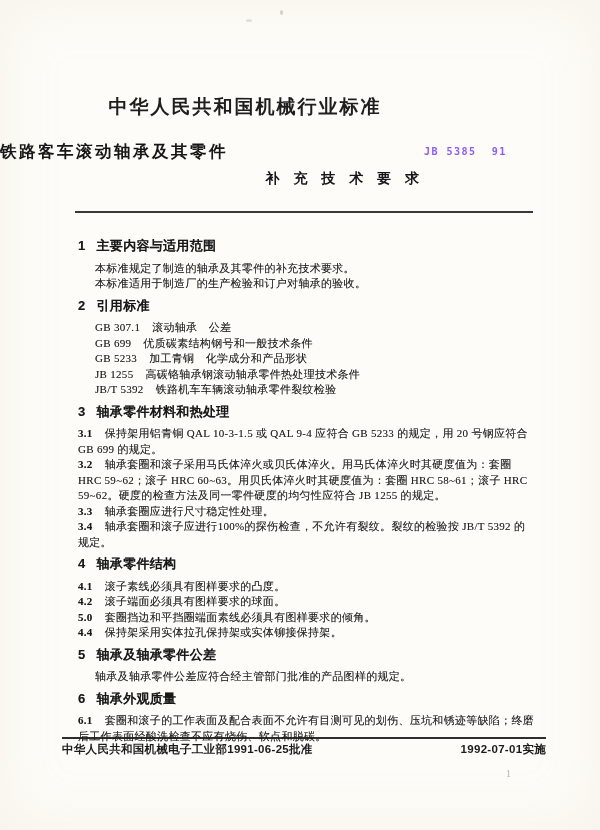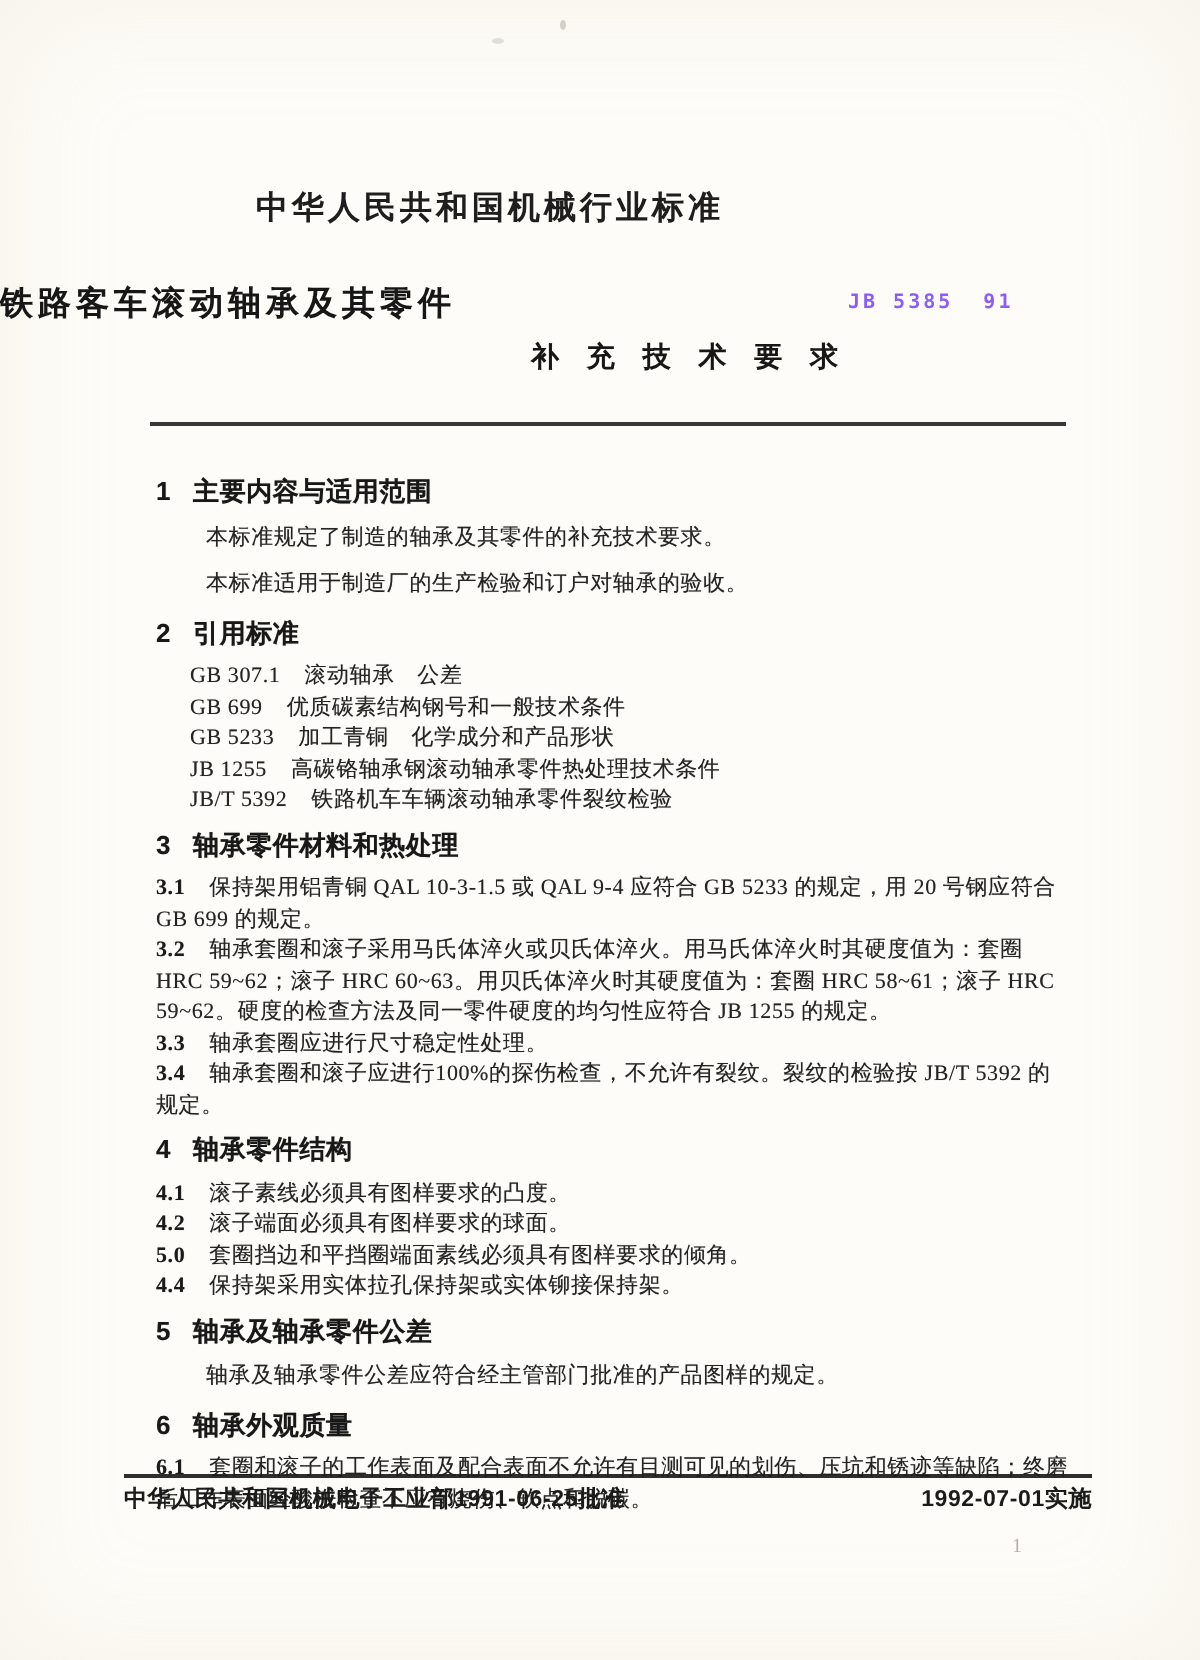--- a/index.html
+++ b/index.html
@@ -19,21 +19,21 @@
   
   .speck { position: absolute; background: #b9b6ae; border-radius: 50%; opacity: .6; }
   .speck.s1 { left: 280px; top: 10px; width: 3px; height: 5px; }
   .speck.s2 { left: 246px; top: 19px; width: 6px; height: 3px; opacity: .4; }
 
   
   .org-line {
     position: absolute; top: 94px; left: 0; width: 490px;
     text-align: center;
     font-family: "Liberation Sans", sans-serif;
-    font-weight: bold; font-size: 16px; letter-spacing: 2px;
+    font-weight: bold; font-size: 19px; letter-spacing: 2px;
     color: #1e1e1e;
   }
   .title-1 {
     position: absolute; top: 141px; left: 0; width: 470px;
     text-align: left;
     font-family: "Liberation Sans", sans-serif;
     font-weight: bold; font-size: 16.5px; letter-spacing: 2.5px;
     color: #171717;
   }
   .title-2 {
@@ -62,21 +62,21 @@
     font-size: 11px; line-height: 15.5px; letter-spacing: 0.3px;
     color: #242424;
     text-shadow: 0 0 0.4px rgba(40,40,40,0.45);
   }
   .sec-h {
     font-family: "Liberation Sans", sans-serif;
     font-weight: bold; font-size: 13px;
     margin: 6px 0 7px 0; color: #181818;
   }
   .sec-h .num { display: inline-block; min-width: 6px; margin-right: 11px; }
-  .para { margin: 8px; text-indent: 17px; }
+  .para { margin: 0; text-indent: 17px; }
   .ref-line { margin: 0; padding-left: 17px; }
   .ref-code { margin-right: 12px; white-space: pre; }
   .clause { margin: 0; }
   .clause .cnum {
     font-family: Liberation Serif, serif;
     font-weight: bold; margin-right: 12px; color: #1b1b1b;
   }
 
   
   .footer {

